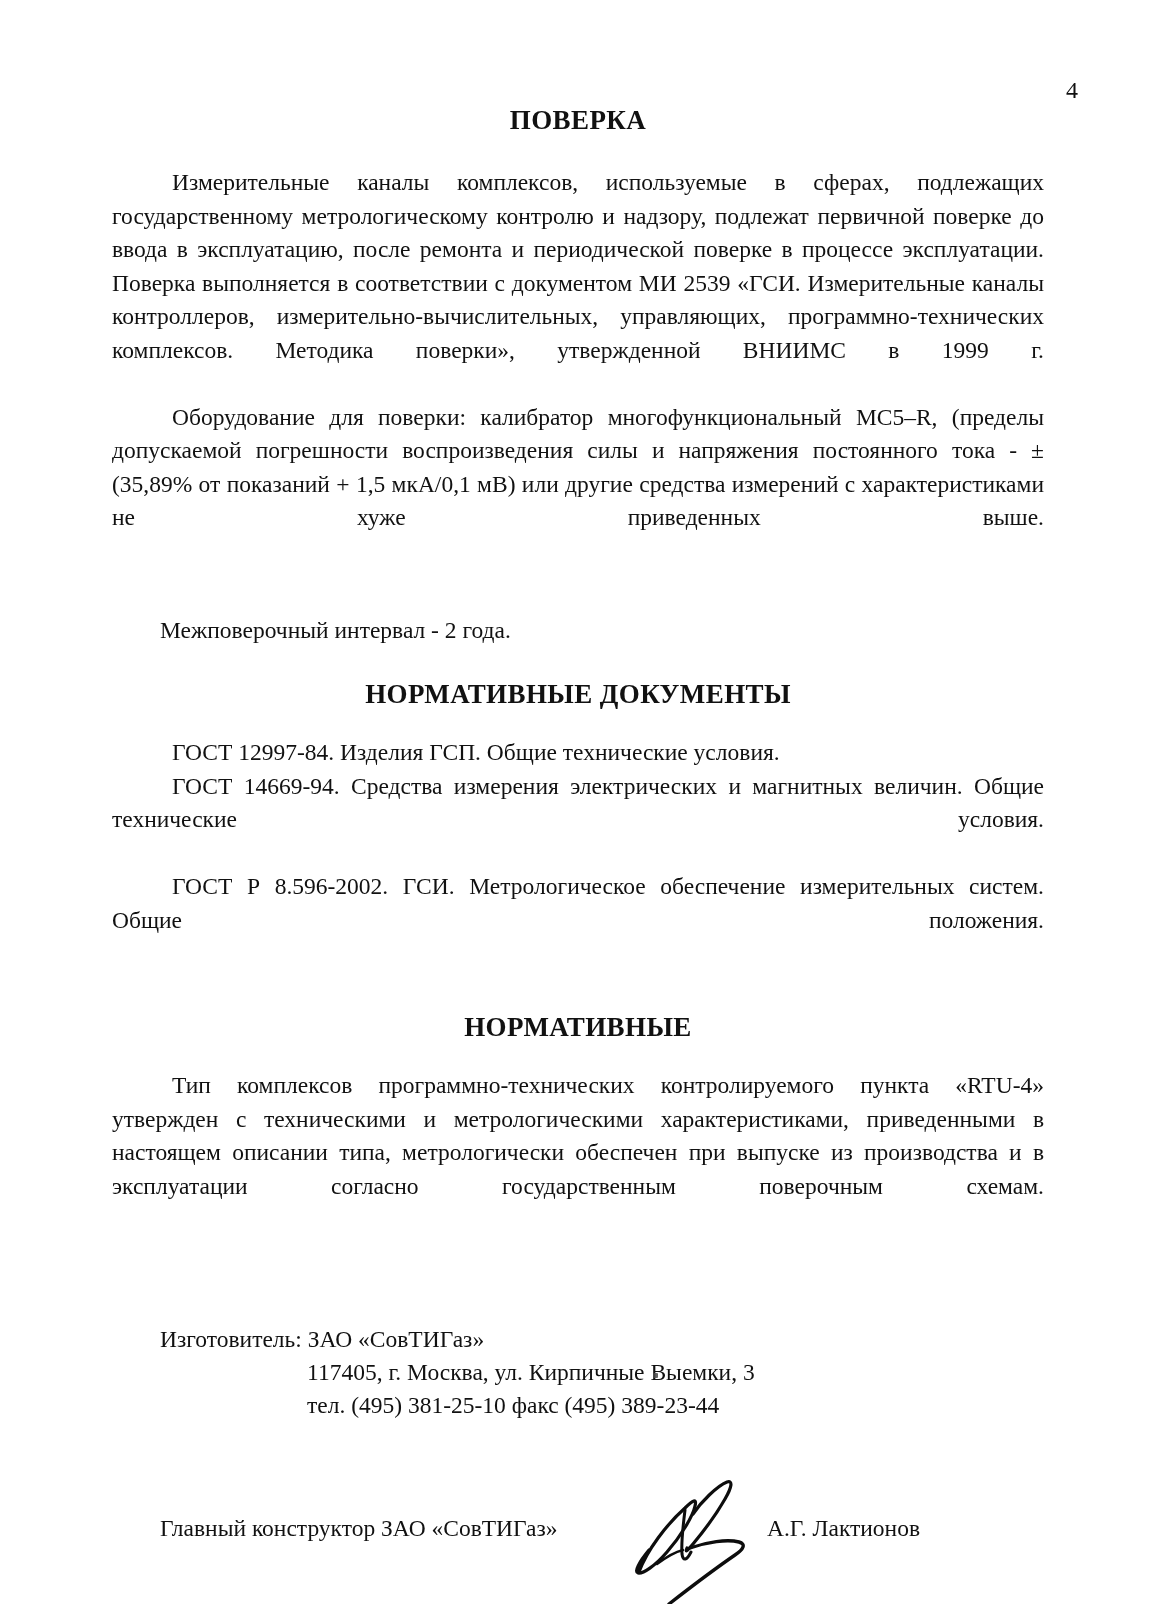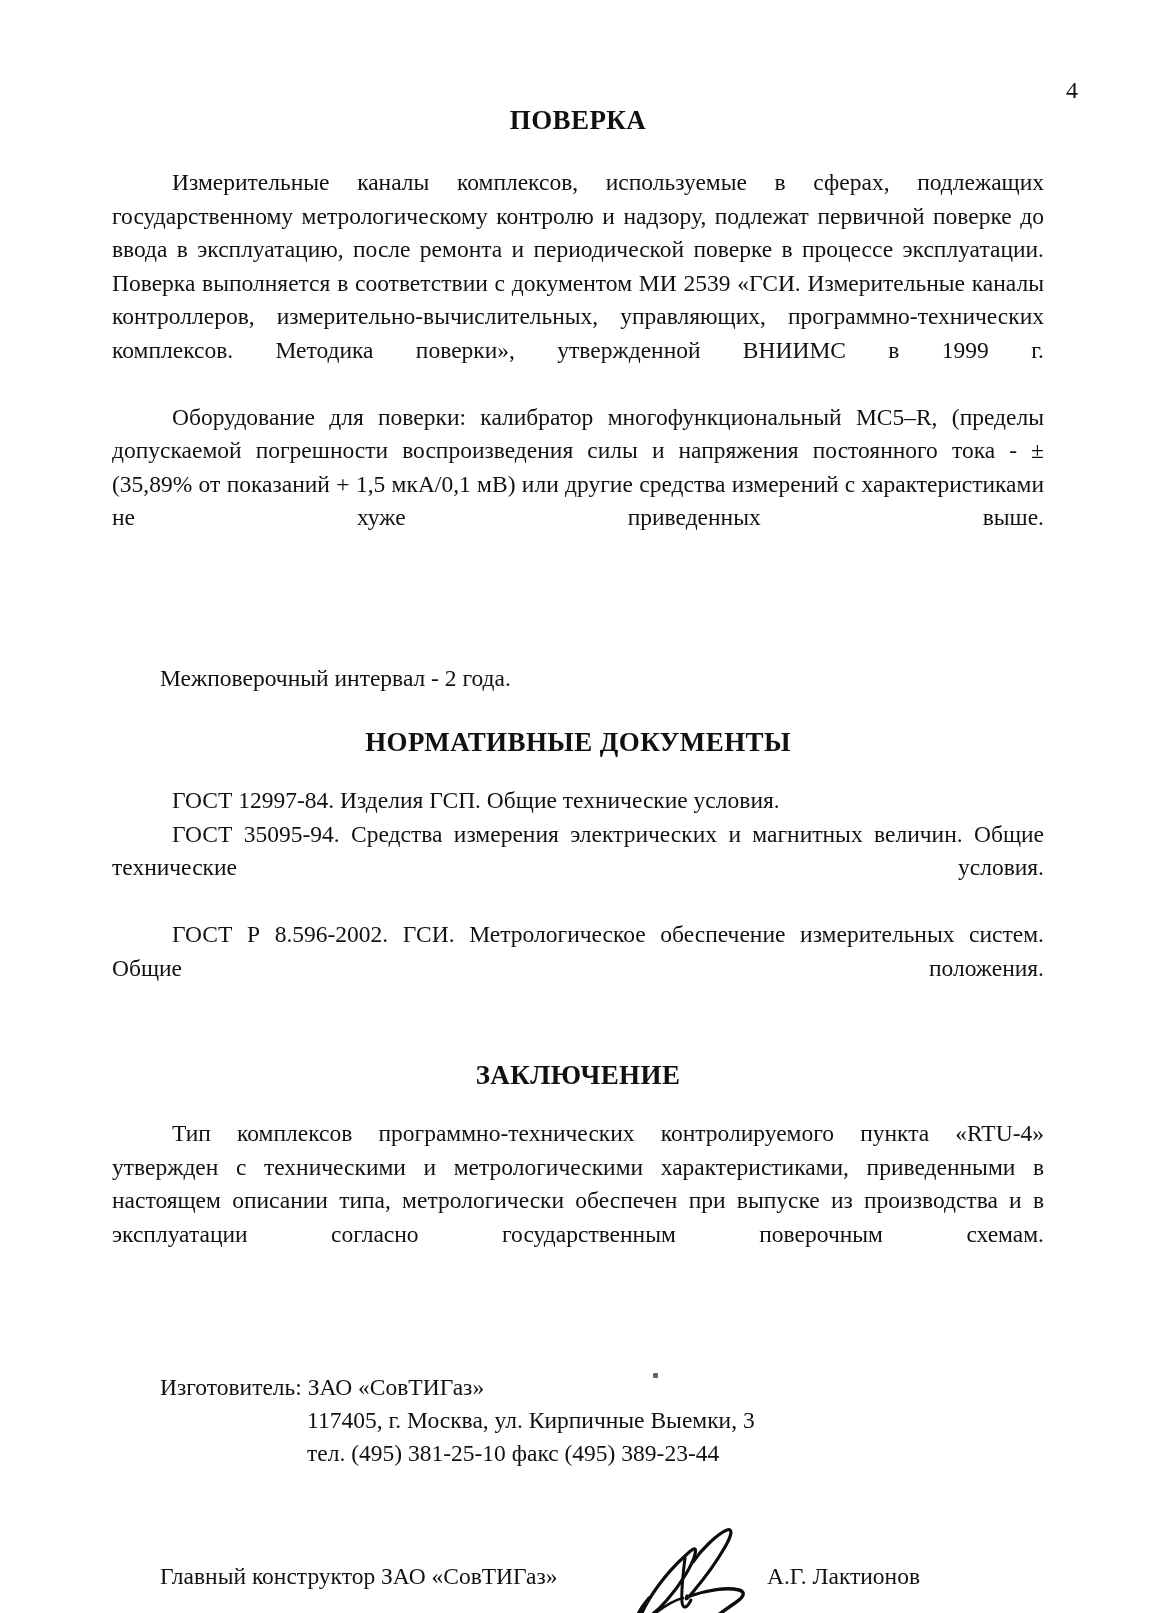--- a/index.html
+++ b/index.html
@@ -161,37 +161,37 @@
     <h1 class="section-heading heading-poverka">ПОВЕРКА</h1>
 
     <div class="spacer-30"></div>
 
     <p class="body-par jall">Измерительные каналы комплексов, используемые в сферах, подлежащих государственному метрологическому контролю и надзору, подлежат первичной поверке до ввода в эксплуатацию, после ремонта и периодической поверке в процессе эксплуатации. Поверка выполняется в соответствии с документом МИ 2539 «ГСИ. Измерительные каналы контроллеров, измерительно-вычислительных, управляющих, программно-технических комплексов. Методика поверки», утвержденной ВНИИМС в  1999 г.</p>
 
     <p class="body-par jall">Оборудование для поверки: калибратор многофункциональный МС5–R, (пределы допускаемой погрешности воспроизведения силы и напряжения постоянного тока  - ± (35,89% от показаний + 1,5 мкА/0,1 мВ)  или другие средства измерений с характеристиками не хуже приведенных выше.</p>
 
     <div class="spacer-46"></div>
 
-    <p class="plain-par" style="padding-left:48px;margin-top:48px;">Межповерочный интервал - 2 года.</p>
+    <p class="plain-par" style="padding-left:48px;">Межповерочный интервал - 2 года.</p>
 
     <div class="spacer-30"></div>
 
     <h1 class="section-heading heading-normdoc">НОРМАТИВНЫЕ ДОКУМЕНТЫ</h1>
 
     <div class="spacer-26"></div>
 
     <p class="doc-item single" style="text-indent:60px;">ГОСТ 12997-84. Изделия ГСП. Общие технические условия.</p>
 
-    <p class="doc-item jall">ГОСТ 35095-94. Средства измерения электрических и магнитных величин. Общие технические условия.</p>
+    <p class="doc-item jall">ГОСТ 14669-94. Средства измерения электрических и магнитных величин. Общие технические условия.</p>
 
     <p class="doc-item jall">ГОСТ Р 8.596-2002. ГСИ. Метрологическое обеспечение измерительных систем. Общие положения.</p>
 
     <div class="spacer-40"></div>
 
-    <h1 class="section-heading heading-zakl">ЗАКЛЮЧЕНИЕ</h1>
+    <h1 class="section-heading heading-zakl">НОРМАТИВНЫЕ</h1>
 
     <div class="spacer-26"></div>
 
     <p class="body-par jall">Тип комплексов программно-технических контролируемого пункта «RTU-4» утвержден с техническими и метрологическими характеристиками, приведенными в настоящем описании типа, метрологически обеспечен при выпуске из производства и в эксплуатации согласно государственным поверочным схемам.</p>
 
     <div class="spacer-56"></div>
     <div class="spacer-30"></div>
 
     <div class="manufacturer">
       <div class="mf-line">Изготовитель:  ЗАО «СовТИГаз»</div>

